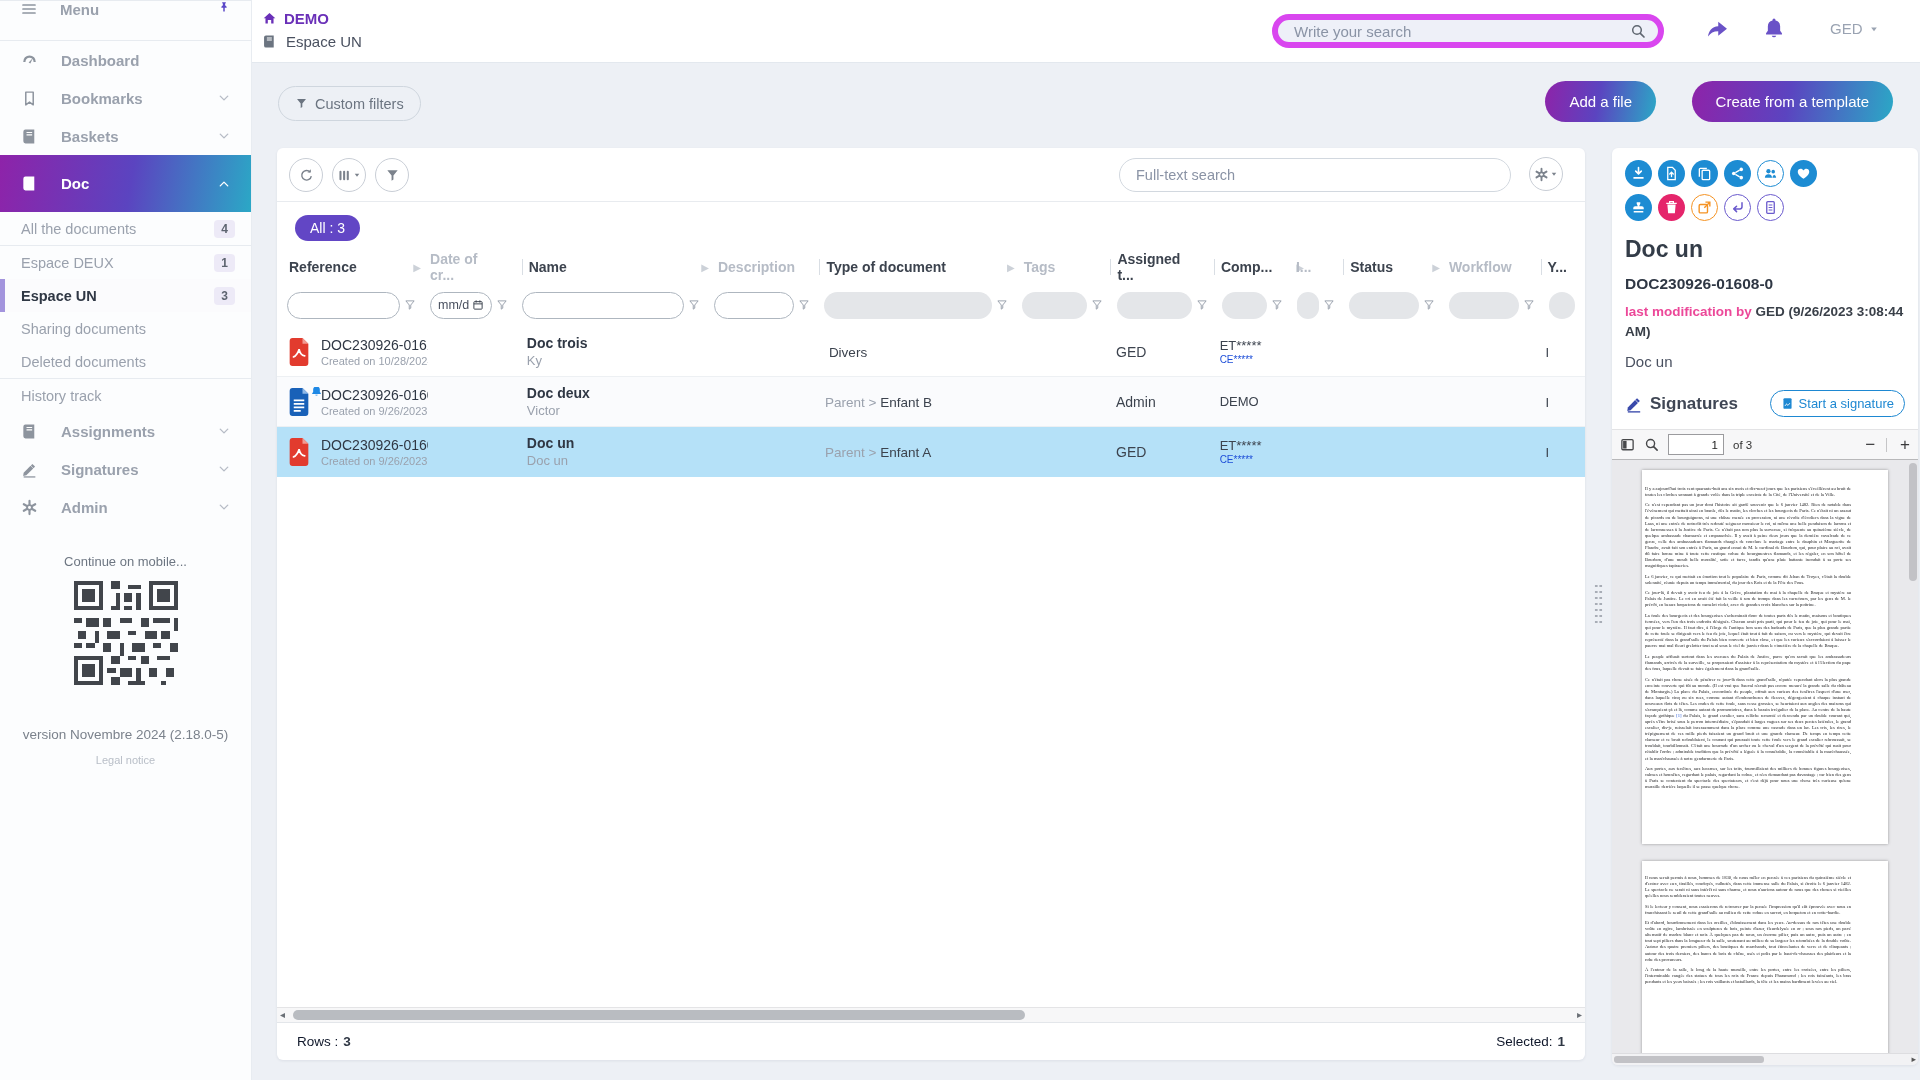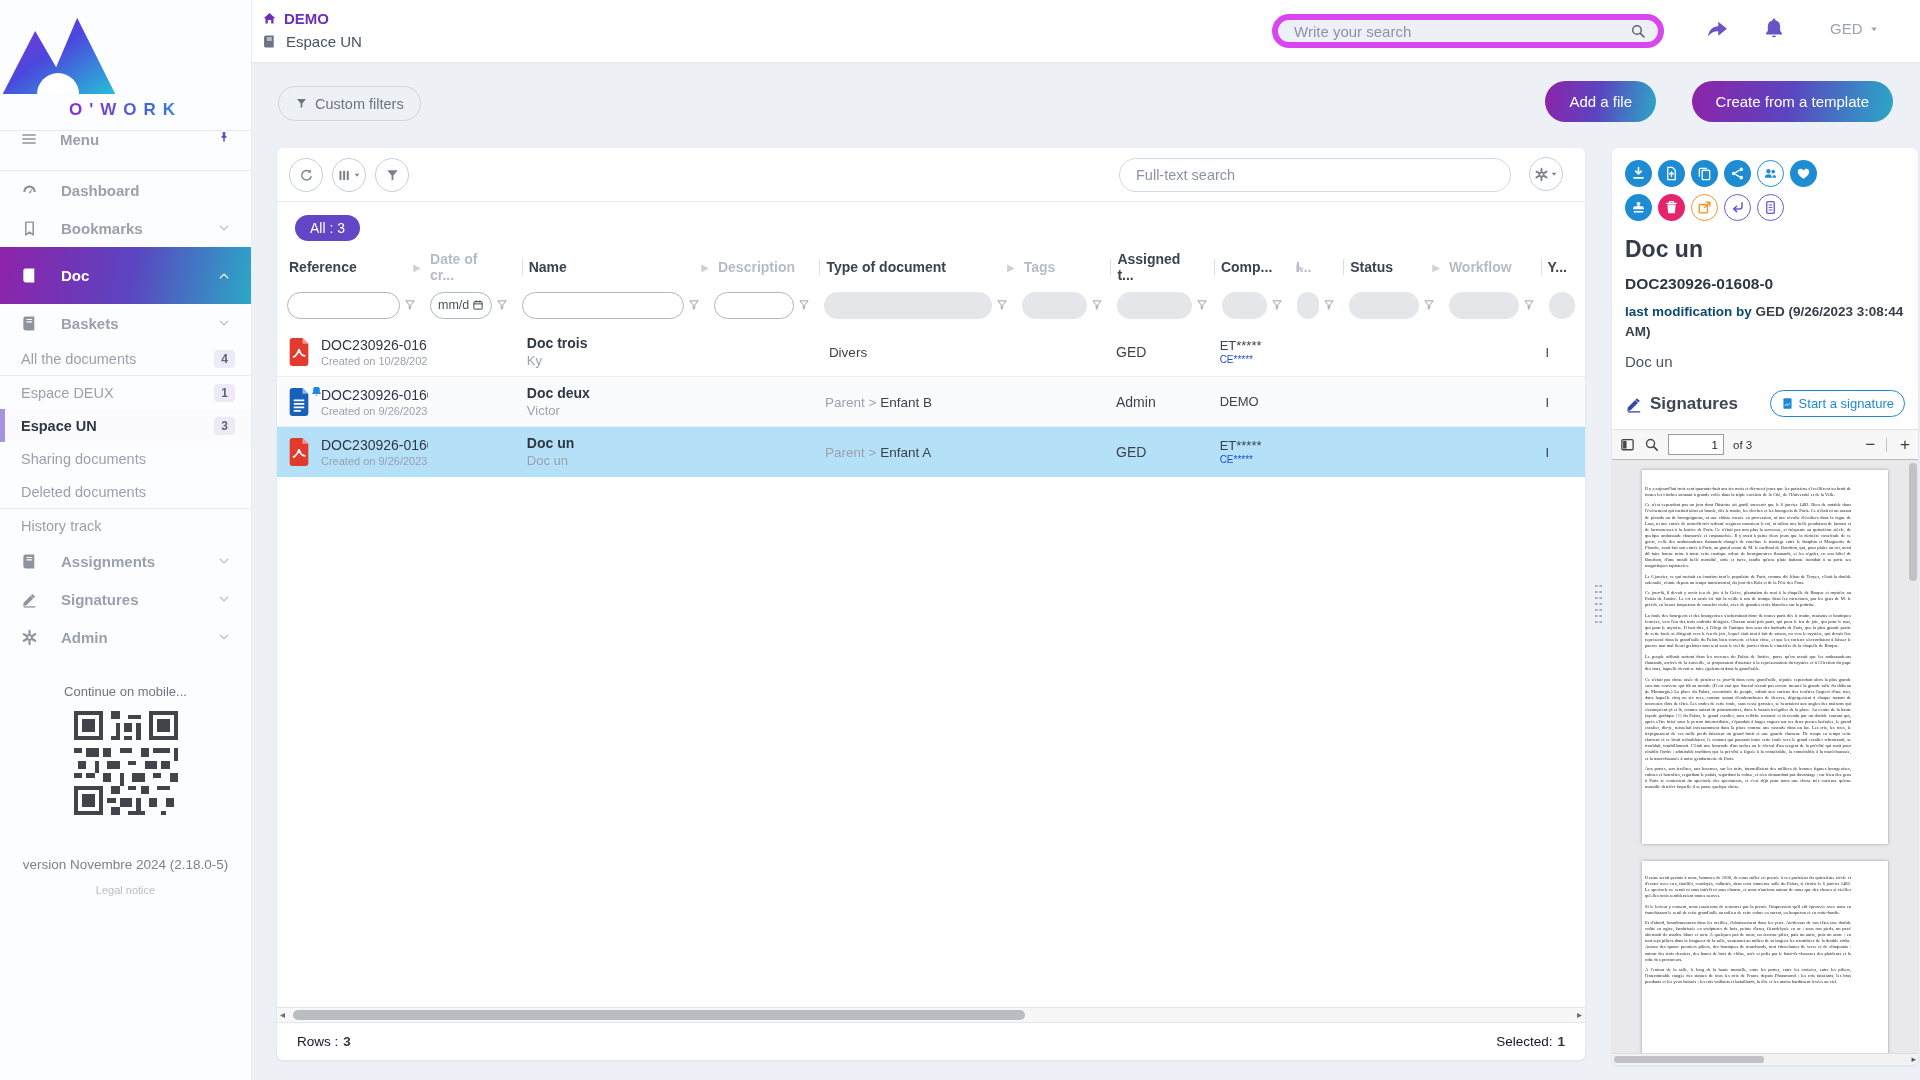--- a/index.html
+++ b/index.html
@@ -105,21 +105,21 @@
   .acts { display:flex; gap:6px; margin-bottom:7px; flex:0 0 auto; }
   .ab { width:27px; height:27px; border-radius:50%; display:flex; align-items:center; justify-content:center; cursor:pointer; border:none; padding:0; background:#1d8cd3; color:#fff; }
   .ab svg { width:15px; height:15px; }
   .ab.outline-blue { background:#fff; border:1.5px solid #1d8cd3; color:#1d8cd3; }
   .ab.red { background:#e5256b; }
   .ab.outline-orange { background:#fff; border:1.5px solid #f59323; color:#f59323; }
   .ab.outline-purple { background:#fff; border:1.5px solid #6a5acd; color:#6a5acd; }
   .p-title { font-size:23px; font-weight:bold; color:#333c48; margin-top:8px; }
   .p-ref { font-size:15.5px; font-weight:bold; color:#2f3744; margin-top:12px; }
   .p-meta { font-size:13.5px; margin-top:9px; line-height:1.45; }
-  .p-meta .ml { color:#0c4a6e; font-weight:600; }
+  .p-meta .ml { color:#ec4899; font-weight:600; }
   .p-meta .mv { color:#3a4049; font-weight:bold; }
   .p-desc { font-size:15px; color:#4a5160; margin-top:12px; }
   .sig-row { display:flex; align-items:center; gap:7px; margin-top:20px; flex:0 0 auto; }
   .sig-row .lbl { font-size:17px; color:#3f4654; font-weight:600; }
   .sig-btn { margin-left:auto; height:27px; border:1.5px solid #1e88d2; border-radius:15px; background:#fff; color:#1e88d2; font-size:13px; display:flex; align-items:center; gap:5px; padding:0 10px; cursor:pointer; font-family:inherit; }
   .viewer { margin:12px -13px 0; flex:1 1 auto; display:flex; flex-direction:column; min-height:0; }
   .v-toolbar { height:31px; background:#f7f7f8; border-top:1px solid #e3e3e5; border-bottom:1px solid #b8b8ba; display:flex; align-items:center; padding:0 8px; gap:9px; color:#47484a; flex:0 0 auto; }
   .v-toolbar svg { width:15px; height:15px; cursor:pointer; }
   .v-page { width:56px; height:21px; border:1px solid #9b9b9e; background:#fff; text-align:right; font-size:11.5px; padding:0 5px; outline:none; font-family:inherit; color:#222; }
   .v-of { font-size:11.5px; color:#333; }
@@ -294,27 +294,20 @@
           <rect x="10.4" y="3" width="2.2" height="10" rx="1"></rect>
         </g>
       </symbol>
     <symbol id="i-burger" viewBox="0 0 16 16">
         <path d="M2 4h12M2 8h12M2 12h12" stroke="currentColor" stroke-width="1.7" stroke-linecap="round"></path>
       </symbol>
   </defs>
 </svg>
 
 <div class="sidebar">
-  <div class="logo-block">
-    <svg width="118" height="84" viewBox="0 0 118 88">
-      <polygon points="0,86 34,20 56,58 78,6 118,86" fill="url(#mgrad)"></polygon>
-      <path d="M36 86a22 22 0 0 1 44 0z" fill="#fff"></path>
-    </svg>
-    <div class="wordmark">O'WORK</div>
-  </div>
   <div class="menu-row">
     <svg class="ic" width="16" height="16">
         <use href="#i-burger"></use>
       </svg>
     <span class="lbl">Menu</span>
     <svg class="chev" width="14" height="14" style="color:#5b48c8">
         <use href="#i-pin"></use>
       </svg>
   </div>
   <div class="nav-item">
@@ -325,35 +318,35 @@
   </div>
   <div class="nav-item">
     <svg class="ic">
         <use href="#i-bookmark"></use>
       </svg>
     <span class="lbl">Bookmarks</span>
     <svg class="chev">
         <use href="#i-chev"></use>
       </svg>
   </div>
+  <div class="nav-item">
+    <svg class="ic">
+        <use href="#i-book"></use>
+      </svg>
+    <span class="lbl">Baskets</span>
+    <svg class="chev">
+        <use href="#i-chev"></use>
+      </svg>
+  </div>
   <div class="nav-item active">
     <svg class="ic">
         <use href="#i-book"></use>
       </svg>
     <span class="lbl">Doc</span>
     <svg class="chev" style="transform:rotate(180deg)">
-        <use href="#i-chev"></use>
-      </svg>
-  </div>
-  <div class="nav-item">
-    <svg class="ic">
-        <use href="#i-book"></use>
-      </svg>
-    <span class="lbl">Baskets</span>
-    <svg class="chev">
         <use href="#i-chev"></use>
       </svg>
   </div>
   <div class="sub-item">
     <span>All the documents</span>
     <span class="badge">4</span>
   </div>
   <div class="sub-div"></div>
   <div class="sub-item">
     <span>Espace DEUX</span>

